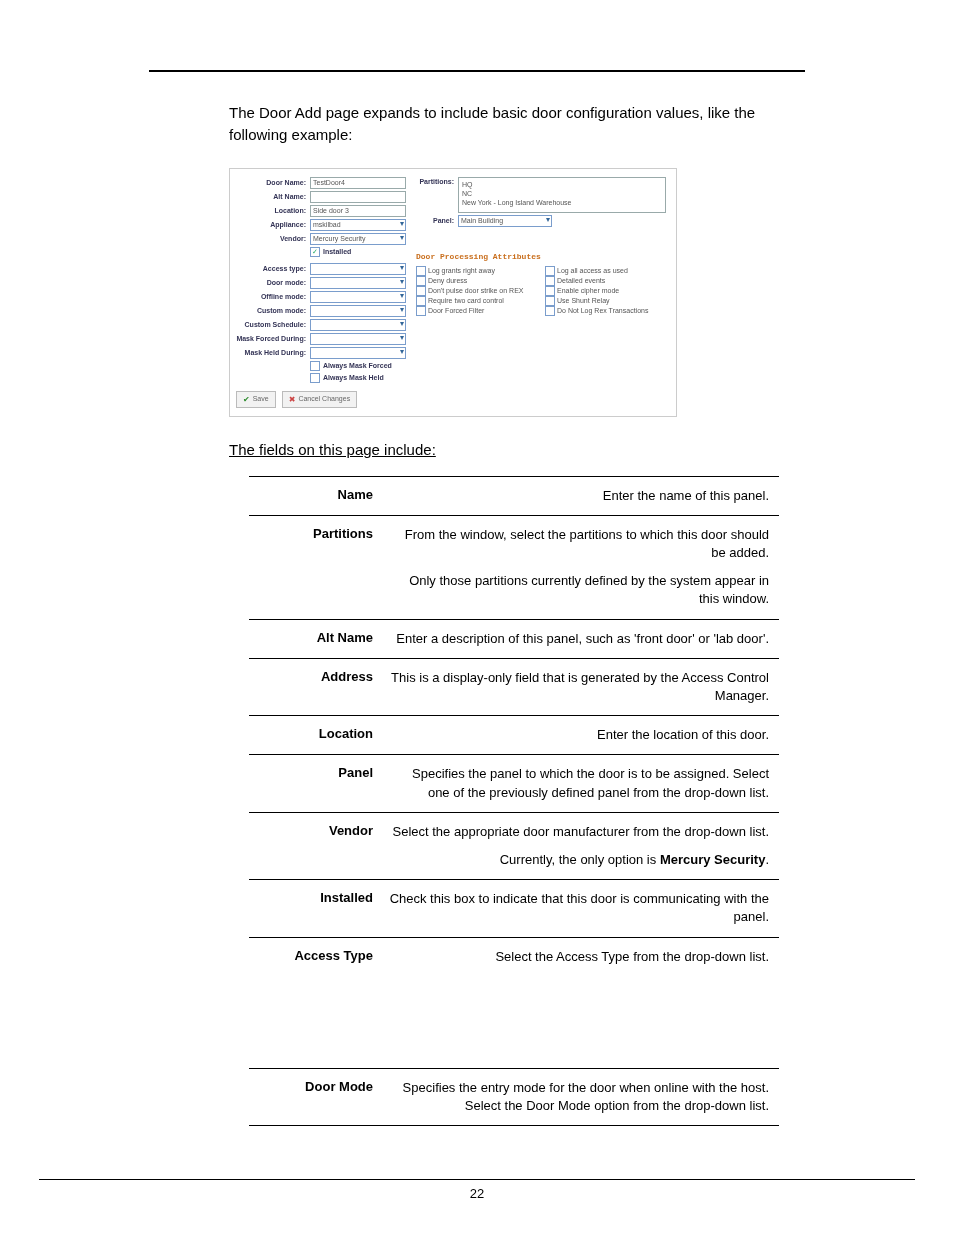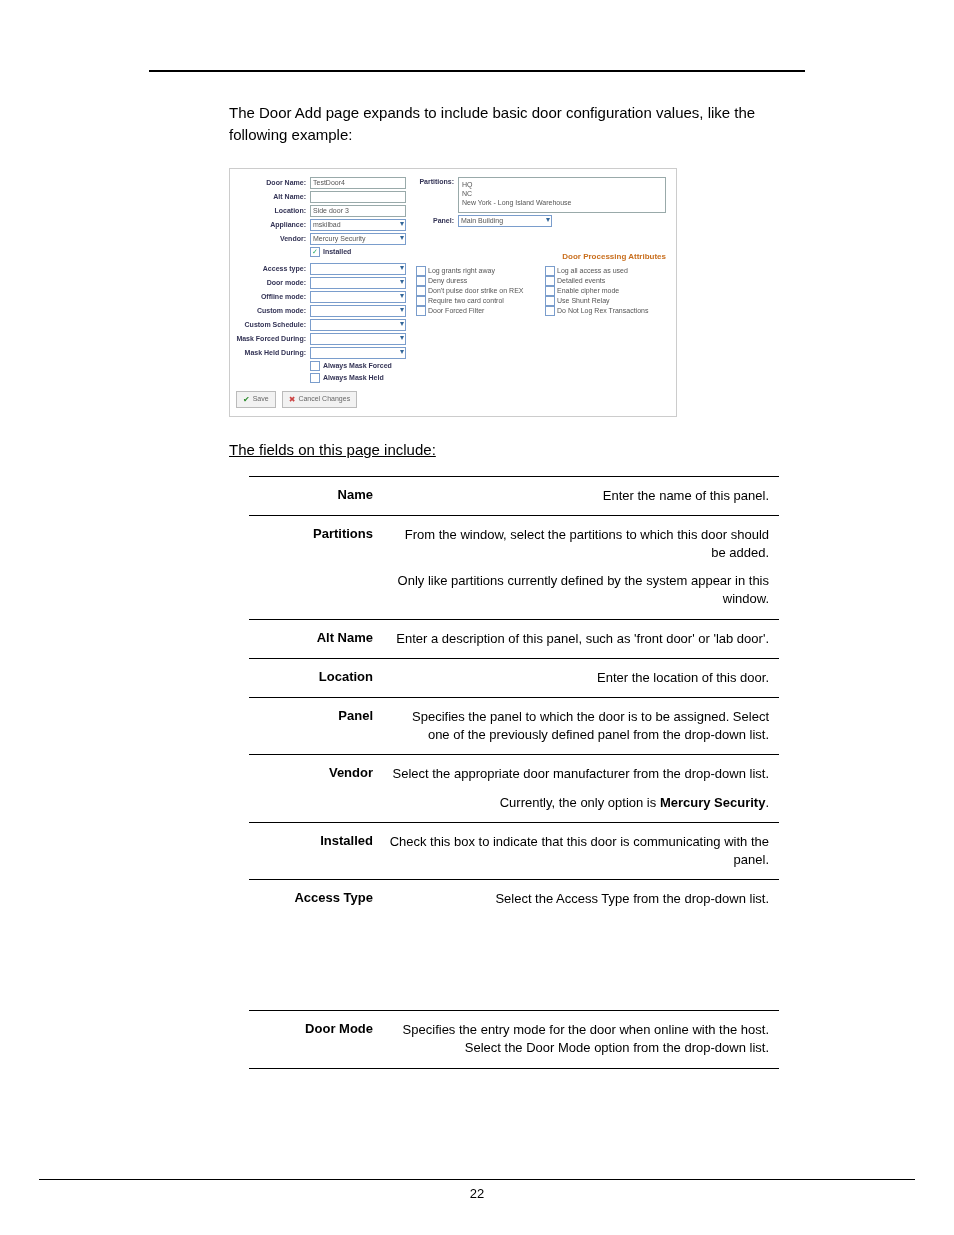--- a/index.html
+++ b/index.html
@@ -75,21 +75,21 @@
     content: "▾";
     position: absolute;
     right: 1px;
     top: -1px;
     font-size: 8px;
     color: #369;
   }
   .shot .chk { display: inline-block; border: 1px solid #7a9dcc; width: 8px; height: 8px; margin-right: 3px; vertical-align: middle; font-size: 7px; line-height: 7px; text-align: center; color: #2a6; }
   .shot .listbox { border: 1px solid #9aa; height: 30px; padding: 2px 3px; font-size: 7px; line-height: 1.3; overflow: hidden; }
   .shot .rcol .row .lbl { width: 38px; }
-  .shot .dpa-title { color: #c96f1e; font-weight: bold; text-align: right; font-size: 8px; margin: 4px 0 4px 0; }
+  .shot .dpa-title { color: #c96f1e; font-weight: bold; text-align: left; font-size: 8px; margin: 4px 0 4px 0; font-family: Liberation Mono, monospace; }
   .shot .dpa { display: flex; gap: 8px; }
   .shot .dpa ul { list-style: none; margin: 0; padding: 0; flex: 1; }
   .shot .dpa li { white-space: nowrap; }
   .shot .dpa li .chk { margin-right: 2px; }
   .shot .buttons { display: flex; gap: 6px; margin-top: 6px; }
   .shot .btn {
     border: 1px solid #bbb;
     background: #f2f2f2;
     font-size: 7px;
     padding: 2px 6px;
@@ -262,27 +262,33 @@
         <tr>
           <th>Name</th>
           <td>
             <p>Enter the name of this panel.</p>
           </td>
         </tr>
         <tr>
           <th>Partitions</th>
           <td>
             <p>From the window, select the partitions to which this door should be added.</p>
-            <p>Only like partitions currently defined by the system appear in this window.</p>
+            <p>Only those partitions currently defined by the system appear in this window.</p>
           </td>
         </tr>
         <tr>
           <th>Alt Name</th>
           <td>
             <p>Enter a description of this panel, such as 'front door' or 'lab door'.</p>
+          </td>
+        </tr>
+        <tr>
+          <th>Address</th>
+          <td>
+            <p>This is a display-only field that is generated by the Access Control Manager.</p>
           </td>
         </tr>
         <tr>
           <th>Location</th>
           <td>
             <p>Enter the location of this door.</p>
           </td>
         </tr>
         <tr>
           <th>Panel</th>

